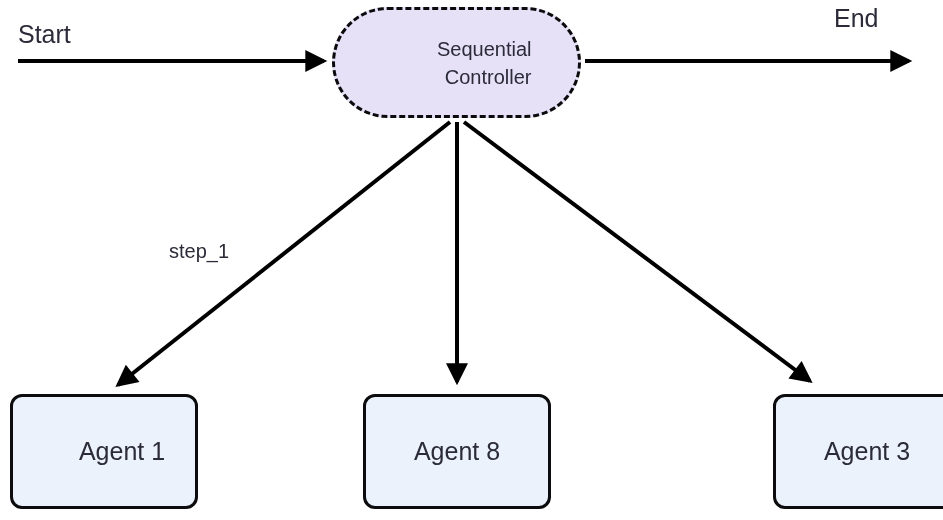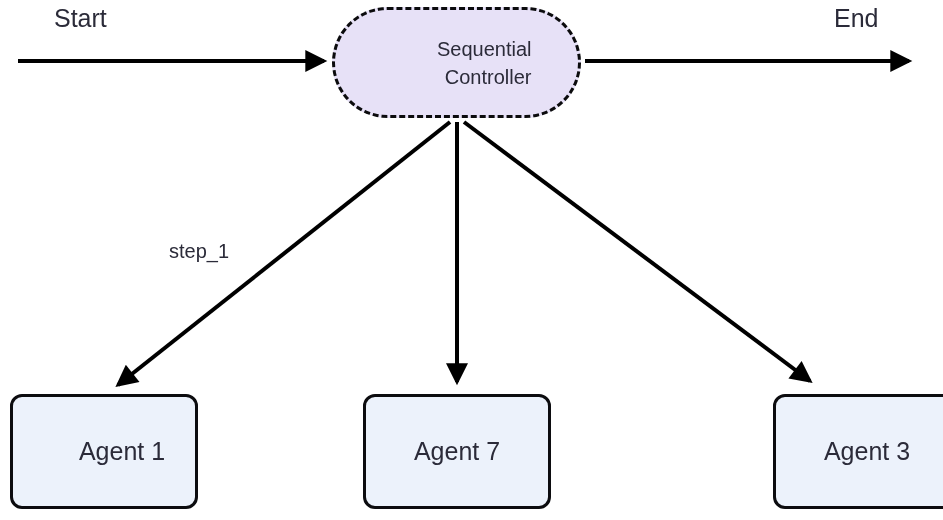--- a/index.html
+++ b/index.html
@@ -17,21 +17,21 @@
     color:var(--text);
     overflow:hidden;
   }
   .edges{position:absolute;left:0;top:0;width:943px;height:520px;}
   .flow-label{
     position:absolute;
     font-size:25px;
     color:var(--text);
     white-space:nowrap;
   }
-  .start{left:18px;top:4px;margin-left:36px;}
+  .start{left:18px;top:20px;}
   .end{left:834px;top:4px;}
   .controller{
     position:absolute;
     left:332px;top:7px;
     width:249px;height:111px;
     box-sizing:border-box;
     background:var(--controller-fill);
     border:3.5px dashed #0b0b0d;
     border-radius:60px;
     display:flex;align-items:center;justify-content:center;
@@ -95,19 +95,19 @@
   <div class="controller">
     <span class="node-text">Sequential Controller</span>
   </div>
 
   <div class="edge-label el-1">step_1</div>
 
   <div class="agent agent-1">
     <span>Agent 1</span>
   </div>
   <div class="agent agent-2">
-    <span>Agent 7</span>
+    <span>Agent 8</span>
   </div>
   <div class="agent agent-3">
     <span>Agent 3</span>
   </div>
 
 </div>
 
 </body></html>

